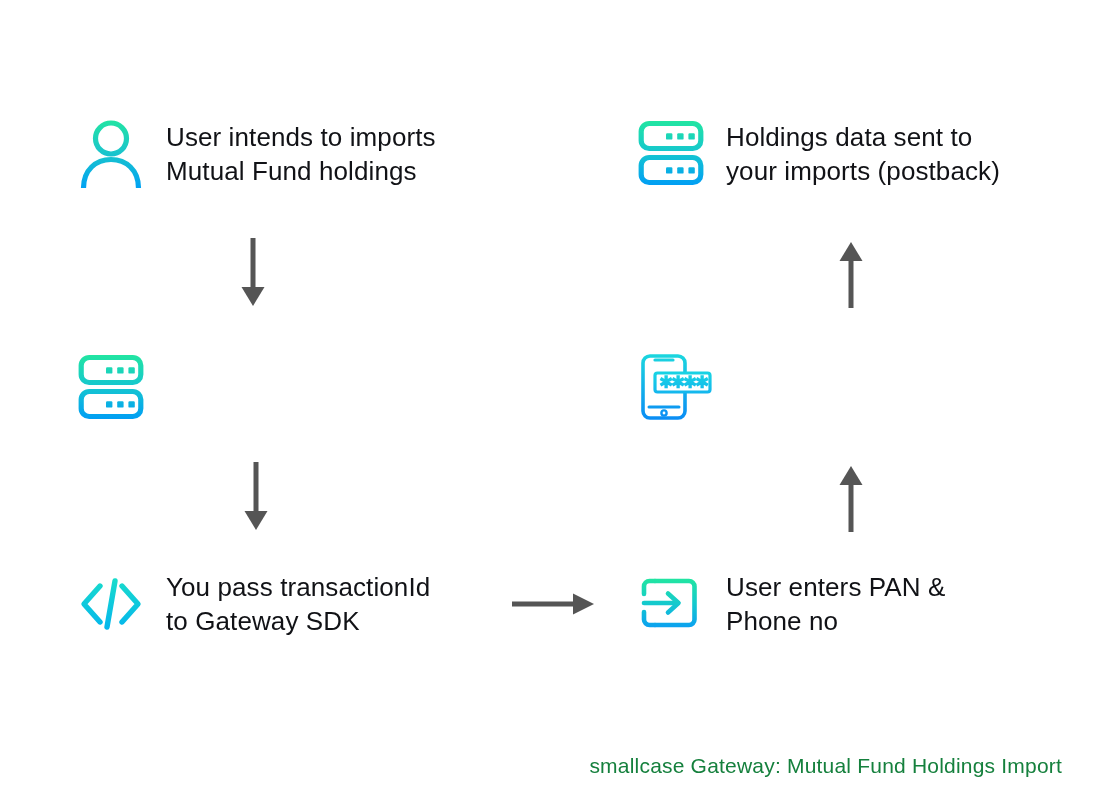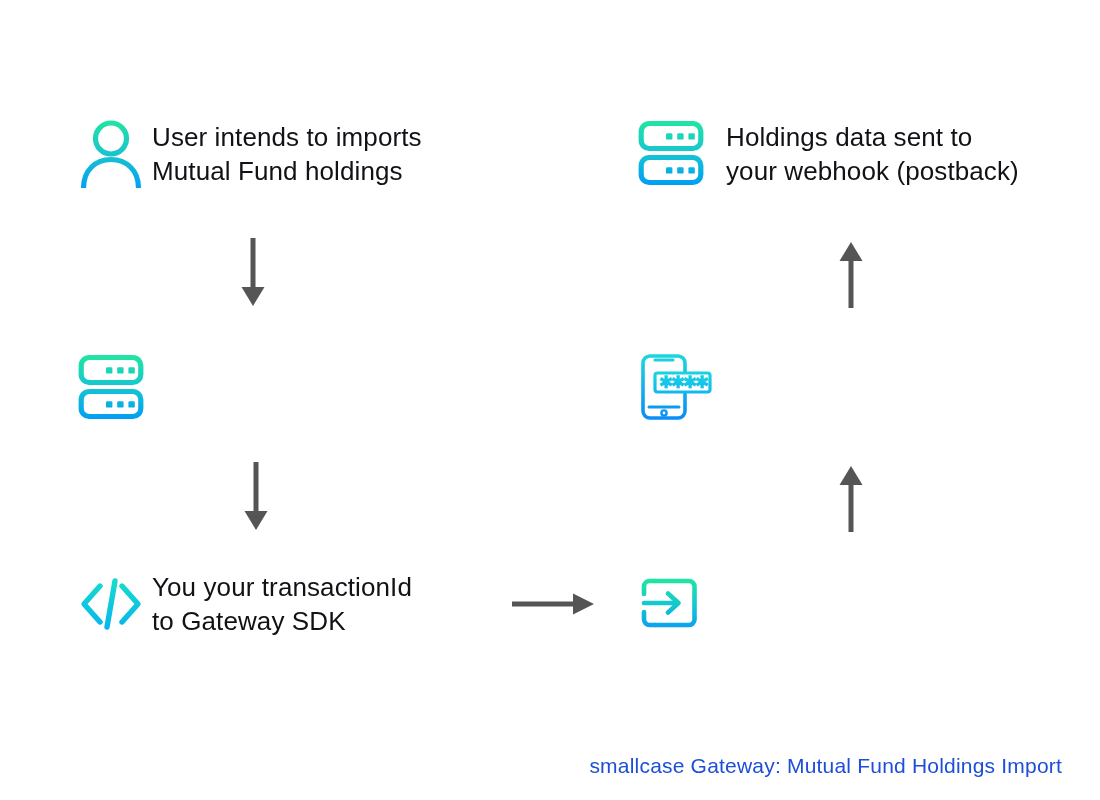--- a/index.html
+++ b/index.html
@@ -37,36 +37,36 @@
     font-weight: 400;
   }
   
   .col-left  { left: 78px; }
   .col-right { left: 638px; }
 
   .row1 { top: 118px; }
   .row2 { top: 352px; }
   .row3 { top: 568px; }
 
-  .step.col-left  .step-text { margin-left: 8px; padding-top: 2px; }
+  .step.col-left  .step-text { margin-left: 22px; padding-top: 2px; }
   .step.col-right .step-text { margin-left: 22px; padding-top: 2px; }
 
   
   .arrow {
     position: absolute;
     display: block;
   }
   
   .caption {
     position: absolute;
     right: 38px;
     bottom: 20px;
     font-size: 21px;
     line-height: 28px;
-    color: #1d4ed8;
+    color: #15803d;
     letter-spacing: 0.2px;
     white-space: nowrap;
   }
 </style>
 </head>
 <body>
 
 <div class="canvas">
 
   <div class="step col-left row1">
@@ -116,21 +116,21 @@
           <linearGradient id="gradCode" x1="33" y1="10" x2="33" y2="62" gradientUnits="userSpaceOnUse">
             <stop offset="0" stop-color="#19DCCB"></stop>
             <stop offset="1" stop-color="#04B5EE"></stop>
           </linearGradient>
         </defs>
         <path d="M22 18 L6 36 L22 54" stroke="url(#gradCode)" stroke-width="5.4" stroke-linecap="round" stroke-linejoin="round" fill="none"></path>
         <path d="M44 18 L60 36 L44 54" stroke="url(#gradCode)" stroke-width="5.4" stroke-linecap="round" stroke-linejoin="round" fill="none"></path>
         <path d="M37 13 L29 59" stroke="url(#gradCode)" stroke-width="5.4" stroke-linecap="round" fill="none"></path>
       </svg>
     </span>
-    <div class="step-text">You your transactionId
+    <div class="step-text">You pass transactionId
 to Gateway SDK</div>
   </div>
 
   <div class="step col-right row1">
     <span class="step-icon">
       <svg width="66" height="70" viewBox="0 0 66 70" fill="none" xmlns="http://www.w3.org/2000/svg">
         <defs>
           <linearGradient id="gradSrv2" x1="33" y1="2" x2="33" y2="68" gradientUnits="userSpaceOnUse">
             <stop offset="0" stop-color="#22E6A0"></stop>
             <stop offset="0.5" stop-color="#15C6D0"></stop>
@@ -141,21 +141,21 @@
         <rect x="3.2" y="39.5" width="59.6" height="25" rx="8" stroke="url(#gradSrv2)" stroke-width="5.2"></rect>
         <rect x="28" y="15.2" width="6.4" height="6.4" rx="1.2" fill="url(#gradSrv2)"></rect>
         <rect x="39.2" y="15.2" width="6.4" height="6.4" rx="1.2" fill="url(#gradSrv2)"></rect>
         <rect x="50.4" y="15.2" width="6.4" height="6.4" rx="1.2" fill="url(#gradSrv2)"></rect>
         <rect x="28" y="49.2" width="6.4" height="6.4" rx="1.2" fill="url(#gradSrv2)"></rect>
         <rect x="39.2" y="49.2" width="6.4" height="6.4" rx="1.2" fill="url(#gradSrv2)"></rect>
         <rect x="50.4" y="49.2" width="6.4" height="6.4" rx="1.2" fill="url(#gradSrv2)"></rect>
       </svg>
     </span>
     <div class="step-text">Holdings data sent to
-your webhook (postback)</div>
+your imports (postback)</div>
   </div>
 
   <div class="step col-right row2">
     <span class="step-icon">
       <svg width="74" height="70" viewBox="0 0 74 70" fill="none" xmlns="http://www.w3.org/2000/svg">
         <defs>
           <linearGradient id="gradPhone" x1="30" y1="2" x2="30" y2="68" gradientUnits="userSpaceOnUse">
             <stop offset="0" stop-color="#1BD7DE"></stop>
             <stop offset="1" stop-color="#0A8CF5"></stop>
           </linearGradient>
@@ -195,20 +195,22 @@
         </defs>
 
         <path d="M17 13 H51 A5.5 5.5 0 0 1 56.5 18.5 V51.5 A5.5 5.5 0 0 1 51 57 H17" stroke="url(#gradLogin)" stroke-width="4.6" stroke-linecap="round" fill="none"></path>
         <path d="M17 13 H11.5 A5.5 5.5 0 0 0 6 18.5 V26" stroke="url(#gradLogin)" stroke-width="4.6" stroke-linecap="round" fill="none"></path>
         <path d="M17 57 H11.5 A5.5 5.5 0 0 1 6 51.5 V44" stroke="url(#gradLogin)" stroke-width="4.6" stroke-linecap="round" fill="none"></path>
 
         <path d="M6 35 H40" stroke="url(#gradLogin)" stroke-width="4.6" stroke-linecap="round" fill="none"></path>
         <path d="M30 25.5 L40.5 35 L30 44.5" stroke="url(#gradLogin)" stroke-width="4.6" stroke-linecap="round" stroke-linejoin="round" fill="none"></path>
       </svg>
     </span>
+    <div class="step-text">User enters PAN &amp;
+Phone no</div>
   </div>
 
   <svg class="arrow" style="left:226px; top:236px;" width="54" height="76" viewBox="0 0 54 76" xmlns="http://www.w3.org/2000/svg">
     <path d="M27 2 V54" stroke="#555555" stroke-width="5" stroke-linecap="butt" fill="none"></path>
     <path d="M15.5 51 H38.5 L27 70 Z" fill="#555555"></path>
   </svg>
 
   <svg class="arrow" style="left:229px; top:460px;" width="54" height="76" viewBox="0 0 54 76" xmlns="http://www.w3.org/2000/svg">
     <path d="M27 2 V54" stroke="#555555" stroke-width="5" stroke-linecap="butt" fill="none"></path>
     <path d="M15.5 51 H38.5 L27 70 Z" fill="#555555"></path>

